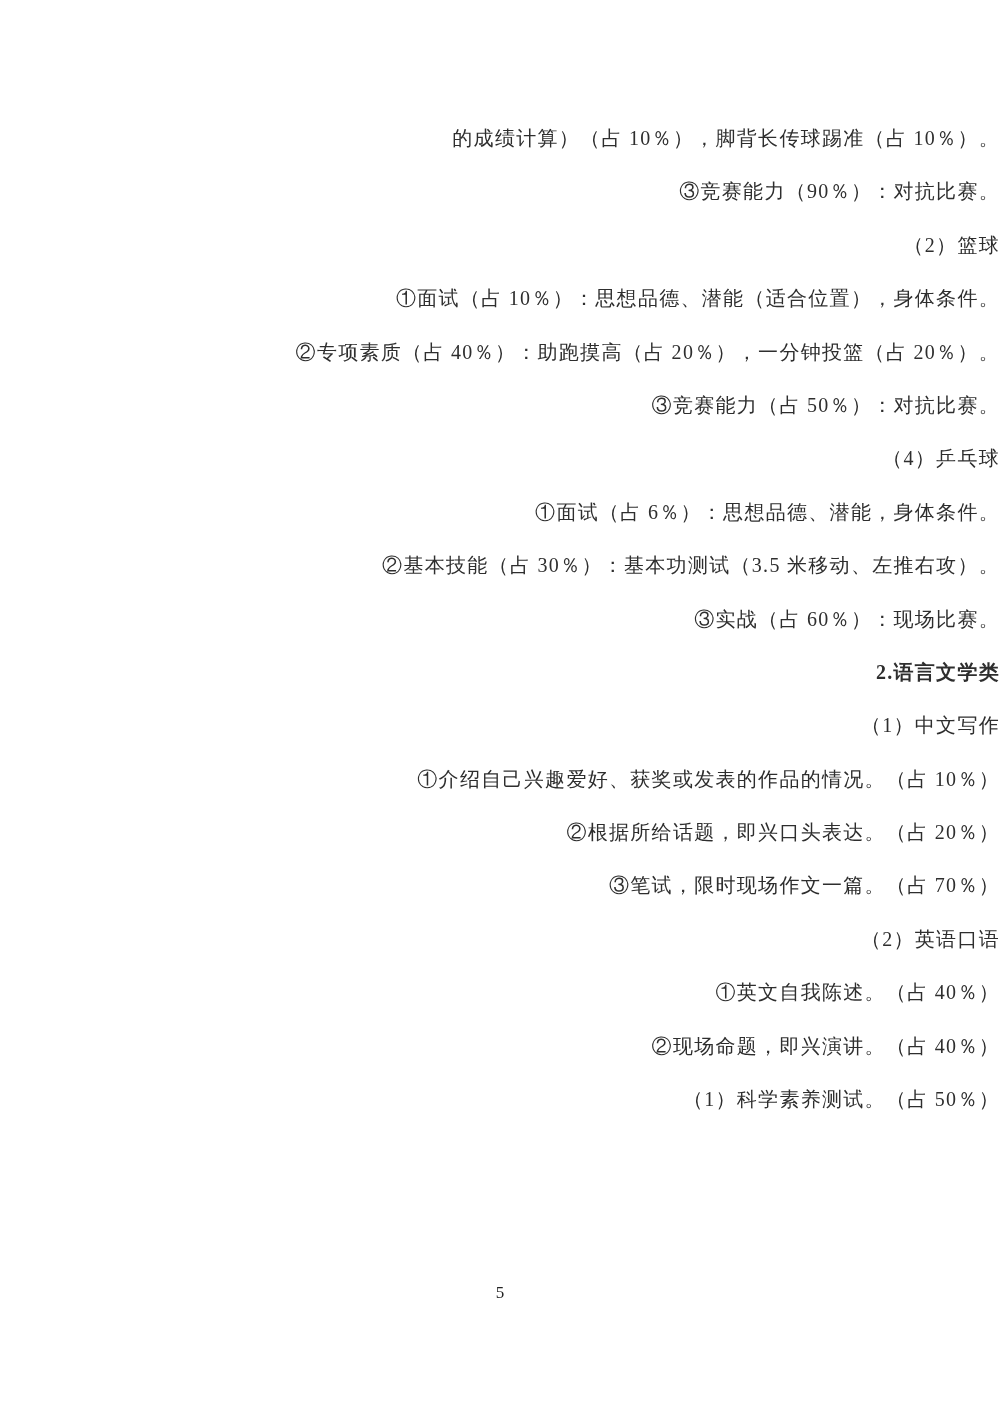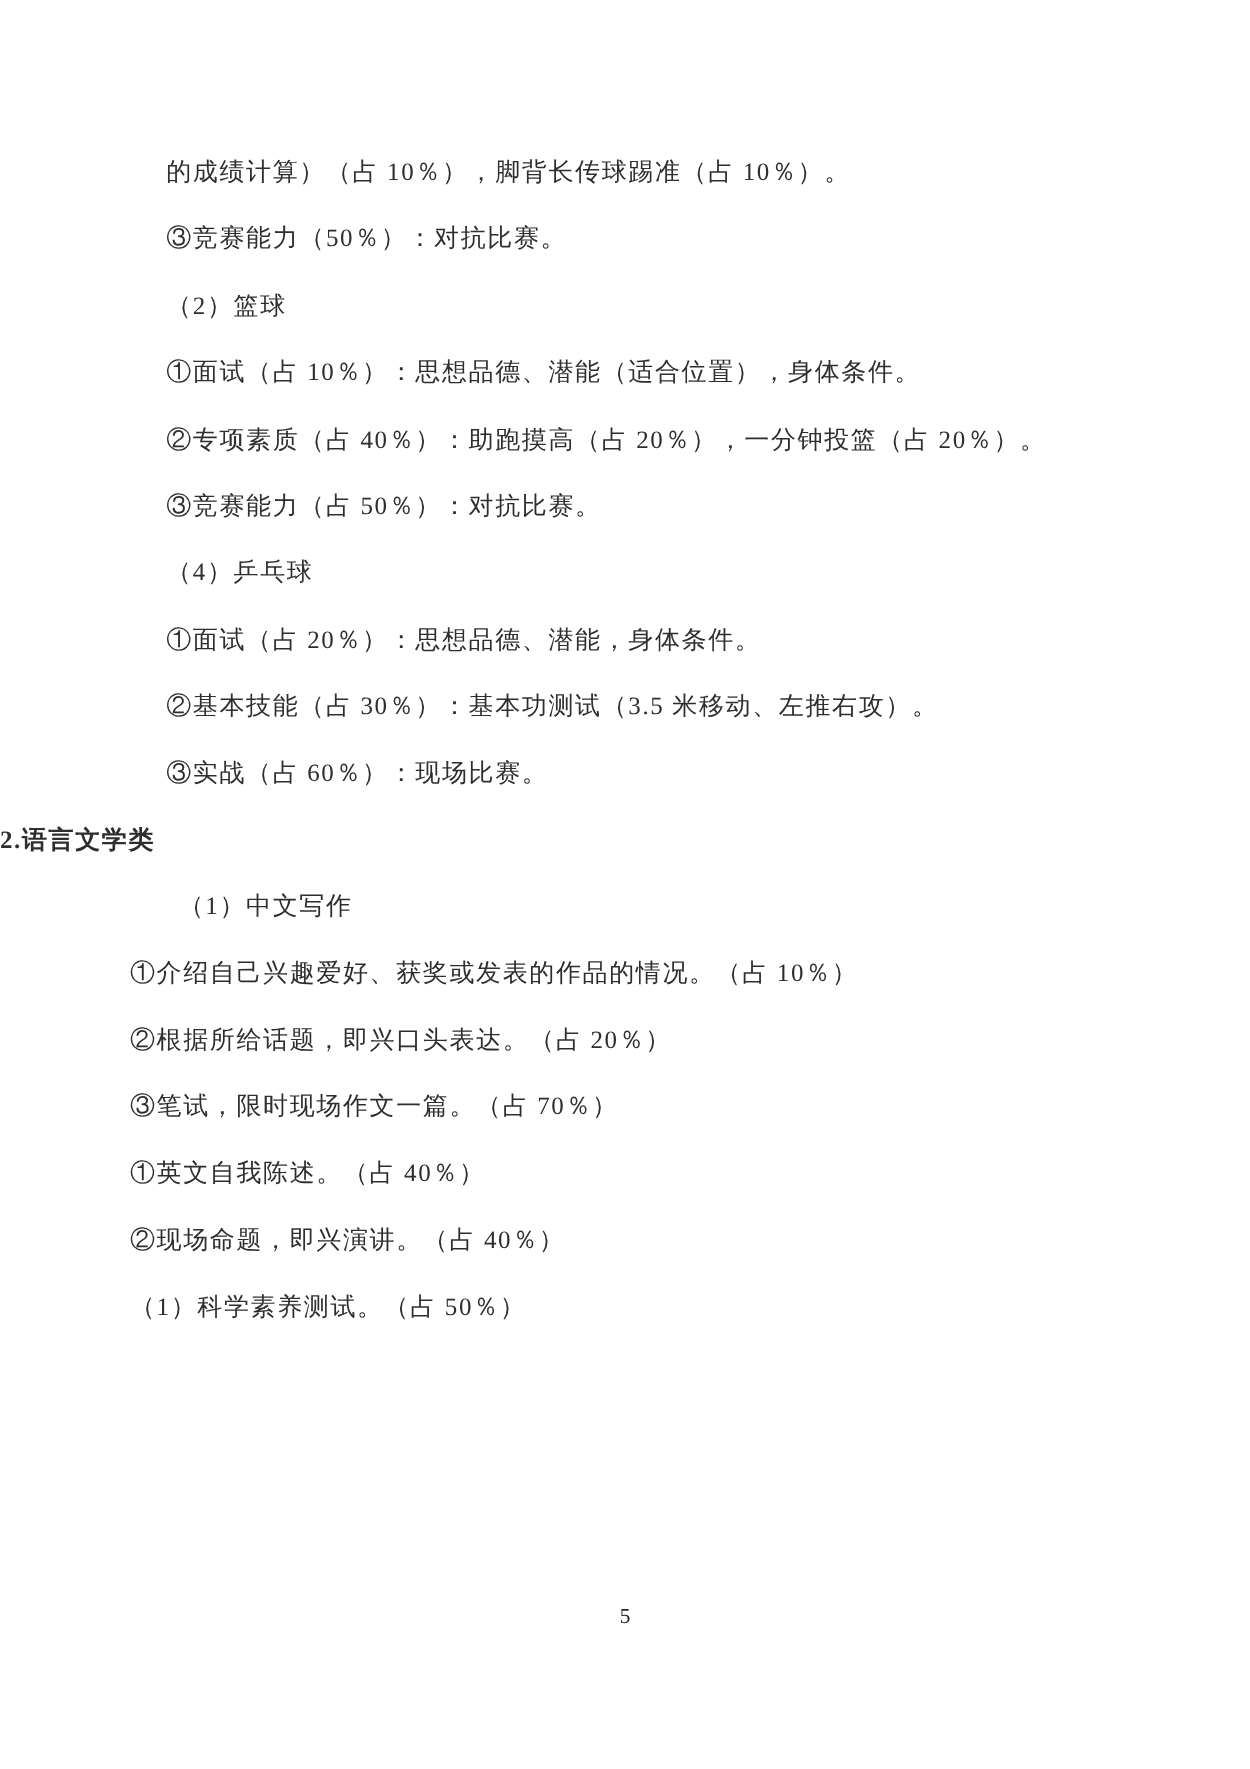--- a/index.html
+++ b/index.html
@@ -23,20 +23,21 @@
     left: 0;
     right: 0;
   }
   .line {
     margin: 0;
     height: 53.4px;
     line-height: 53.4px;
     font-size: 20px;
     letter-spacing: 1.3px;
     white-space: pre;
+    text-align: right;
   }
   .ind-a { padding-left: 133px; }     
   .ind-h { font-weight: bold; }  
   .ind-b { padding-left: 143px; }     
   .ind-c { padding-left: 104px; }     
   .page-number {
     position: absolute;
     top: 1283px;
     left: 0;
     width: 100%;
@@ -45,32 +46,33 @@
     letter-spacing: 0;
     color: #222;
   }
 </style>
 </head>
 <body>
 
 <div class="page">
   <div class="content">
     <p class="line ind-a">的成绩计算）（占 10％），脚背长传球踢准（占 10％）。</p>
-    <p class="line ind-a">③竞赛能力（50％）：对抗比赛。</p>
+    <p class="line ind-a">③竞赛能力（90％）：对抗比赛。</p>
     <p class="line ind-a">（2）篮球</p>
     <p class="line ind-a">①面试（占 10％）：思想品德、潜能（适合位置），身体条件。</p>
     <p class="line ind-a">②专项素质（占 40％）：助跑摸高（占 20％），一分钟投篮（占 20％）。</p>
     <p class="line ind-a">③竞赛能力（占 50％）：对抗比赛。</p>
     <p class="line ind-a">（4）乒乓球</p>
-    <p class="line ind-a">①面试（占 20％）：思想品德、潜能，身体条件。</p>
+    <p class="line ind-a">①面试（占 6％）：思想品德、潜能，身体条件。</p>
     <p class="line ind-a">②基本技能（占 30％）：基本功测试（3.5 米移动、左推右攻）。</p>
     <p class="line ind-a">③实战（占 60％）：现场比赛。</p>
     <p class="line ind-h">2.语言文学类</p>
     <p class="line ind-b">（1）中文写作</p>
     <p class="line ind-c">①介绍自己兴趣爱好、获奖或发表的作品的情况。（占 10％）</p>
     <p class="line ind-c">②根据所给话题，即兴口头表达。（占 20％）</p>
     <p class="line ind-c">③笔试，限时现场作文一篇。（占 70％）</p>
+    <p class="line ind-b">（2）英语口语</p>
     <p class="line ind-c">①英文自我陈述。（占 40％）</p>
     <p class="line ind-c">②现场命题，即兴演讲。（占 40％）</p>
     <p class="line ind-c">（1）科学素养测试。（占 50％）</p>
   </div>
   <div class="page-number">5</div>
 </div>
 
 </body></html>

